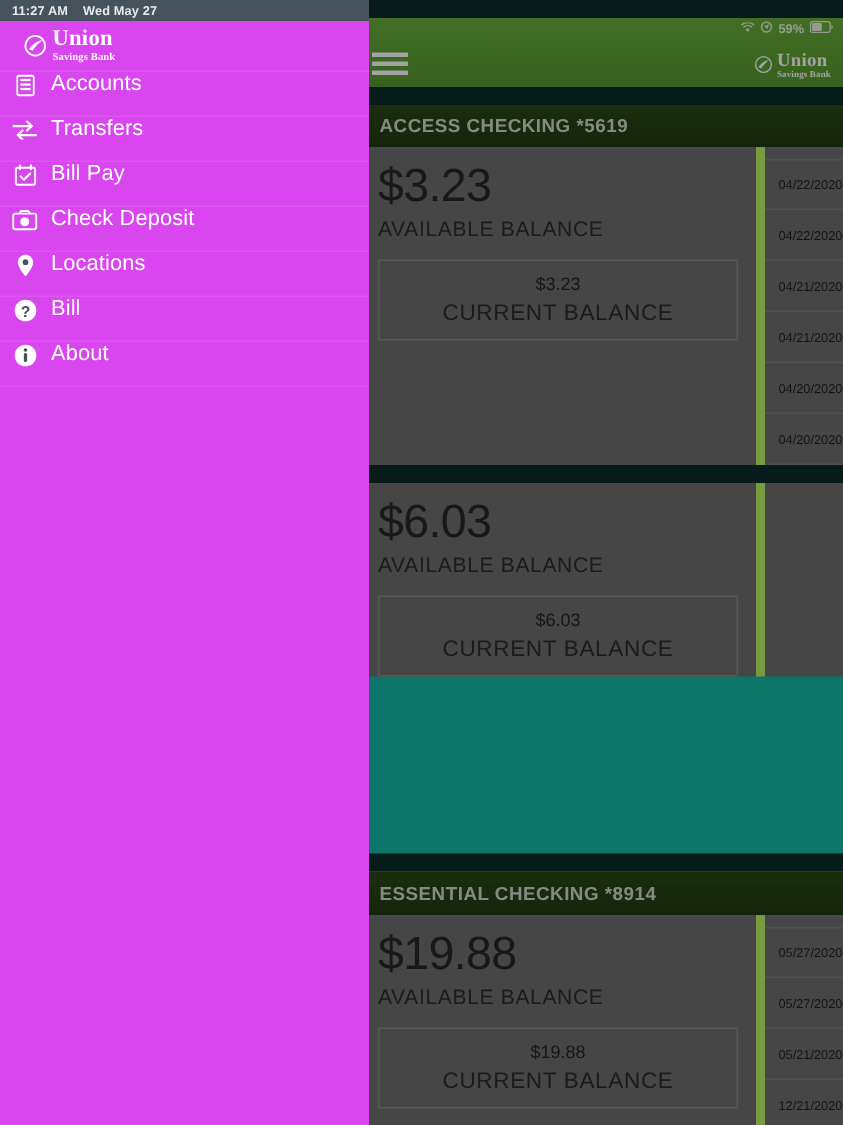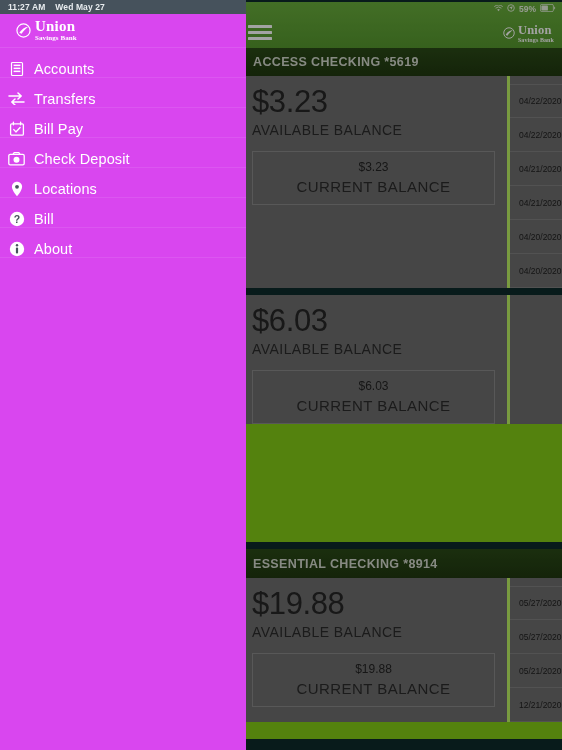--- a/index.html
+++ b/index.html
@@ -38,34 +38,34 @@
     font-family:"Liberation Serif", serif;
     font-size:15px; font-weight:bold; color:#ffffff; letter-spacing:.2px;
   }
   .logo-sub {
     font-family:"Liberation Serif", serif;
     font-size:7px; font-weight:bold; color:#ffffff; letter-spacing:.1px;
     margin-top:1px;
   }
   #menu { width:100%; }
   .menu-item {
-    height:30px; display:flex; align-items:flex-end;
+    height:30px; display:flex; align-items:flex-start;
     padding-left:8px; gap:9px;
     border-bottom:1px solid rgba(255,255,255,.09);
     color:#ffffff;
   }
   .menu-icon {
     width:17px; height:17px; flex:0 0 auto;
     display:flex; align-items:center; justify-content:center;
   }
   .menu-label { font-size:14.5px; color:#ffffff; letter-spacing:.1px; }
 
   
   #main {
-    position:absolute; left:240px; top:2px; width:322px; height:724px;
+    position:absolute; left:240px; top:12px; width:322px; height:724px;
     background:#0d2b2b;
     z-index:10;
   }
   #topbar {
     position:relative;
     height:46px; width:100%;
     background:linear-gradient(180deg,#69ad3c 0%,#56982e 100%);
     display:flex; align-items:flex-end;
     padding:0 8px 4px 8px;
     justify-content:space-between;
@@ -82,38 +82,39 @@
   #hamburger span { display:block; height:3px; background:#ffffff; border-radius:.5px; }
   #topbar-logo { display:flex; align-items:center; gap:3px; margin-bottom:1px; }
   #topbar-logo .logo-main { font-size:12.5px; }
   #topbar-logo .logo-sub { font-size:6px; }
   #topbar-logo .logo-mark { width:12px; height:12px; }
 
   
   #cards { position:relative; width:322px; height:704px; overflow:hidden; }
   .card {
     position:relative; width:100%;
-    background:#84cc16;
+    background:#14b8a6;
     margin-bottom:7px;
     display:flex;
     overflow:hidden;
+    margin-top:12px;
   }
   .card-header {
     height:29px;
     background:linear-gradient(180deg,#2b4a17 0%,#203810 100%);
     display:flex; align-items:center;
     padding-left:13px;
     color:#d3d8cd; font-size:12.5px; font-weight:bold; letter-spacing:.35px;
   }
   .card-body { display:flex; width:100%; }
   .summary {
     width:270px; flex:0 0 270px;
     padding:10px 0 0 12px;
     background:#6e6e6e;
-    border-right:3px solid #bef264;
+    border-right:6px solid #bef264;
   }
   .avail-amount {
     font-size:31px; color:#262626; font-weight:normal;
     line-height:1.05; letter-spacing:-.4px;
   }
   .avail-label {
     font-size:14px; color:#2b2b2b; letter-spacing:.45px; margin-top:3px;
   }
   .current-box {
     margin:13px 12px 0 0;

